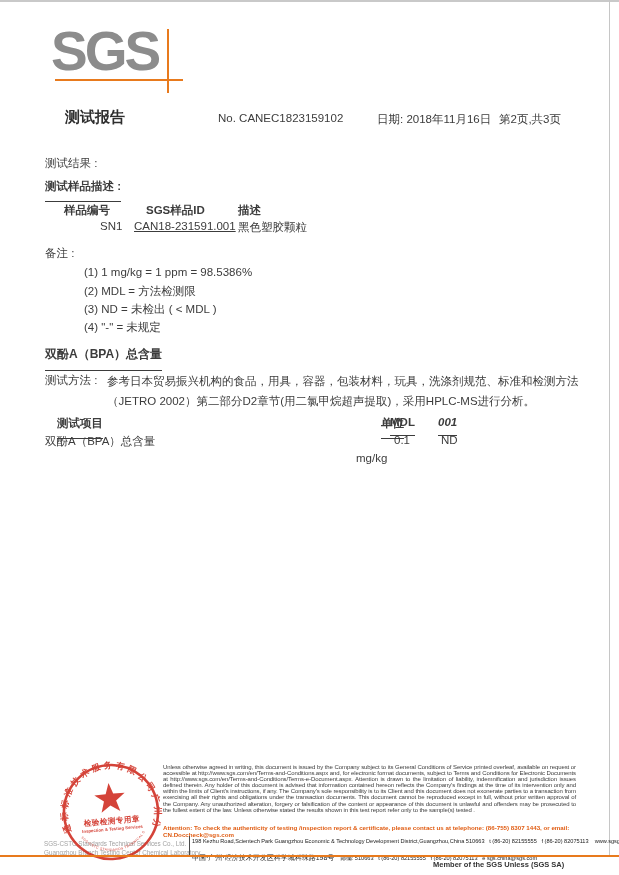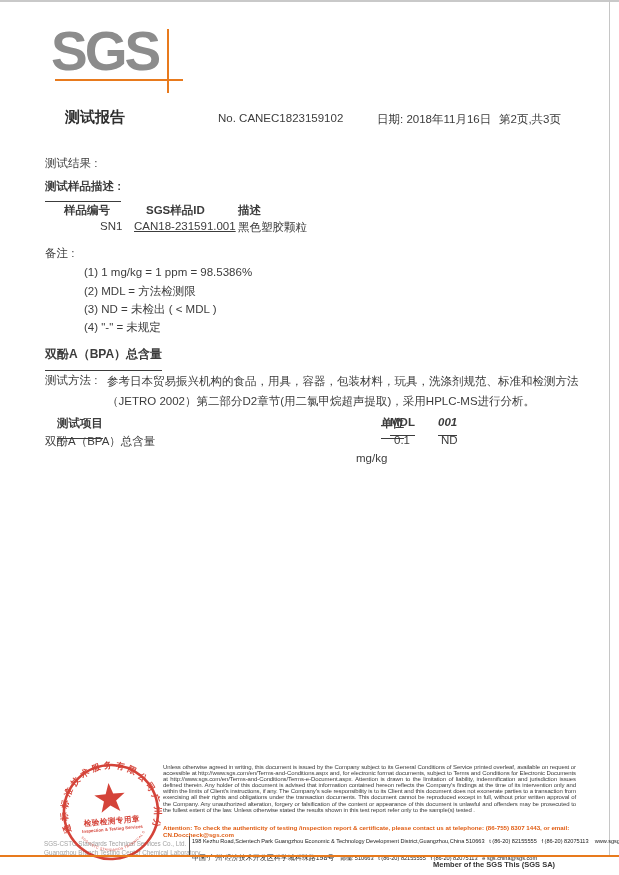--- a/index.html
+++ b/index.html
@@ -154,14 +154,14 @@
       <polygon fill="currentColor" points="54,25 57.8,35.8 69.2,36.1 60.1,43 63.4,53.9 54,47.5 44.6,53.9 47.9,43 38.8,36.1 50.2,35.8"></polygon>
       <text x="54" y="65.5" text-anchor="middle" font-size="7.6" font-weight="bold" letter-spacing="0.4" fill="currentColor">检验检测专用章</text>
       <text x="54" y="72.5" text-anchor="middle" font-size="4.3" font-weight="bold" fill="currentColor">Inspection &amp; Testing Services</text>
       <text font-size="3.4" fill="currentColor">
         <textPath href="#arcB" textLength="92" lengthAdjust="spacing">SGS-CSTC STANDARDS TECHNICAL SERVICES</textPath>
       </text>
     </g>
   </svg>
 
   <div class="abs bottom-line"></div>
-  <div class="abs member-line">Member of the SGS This (SGS SA)</div>
+  <div class="abs member-line">Member of the SGS Unless (SGS SA)</div>
 </div>
 
 </body></html>

